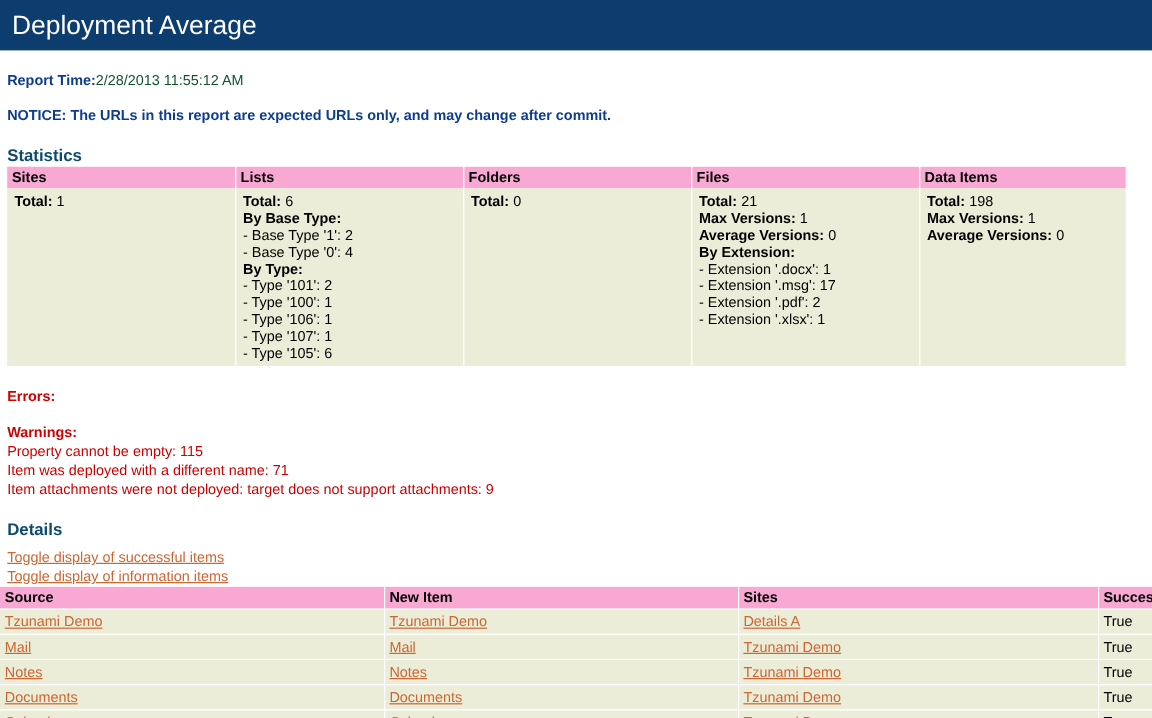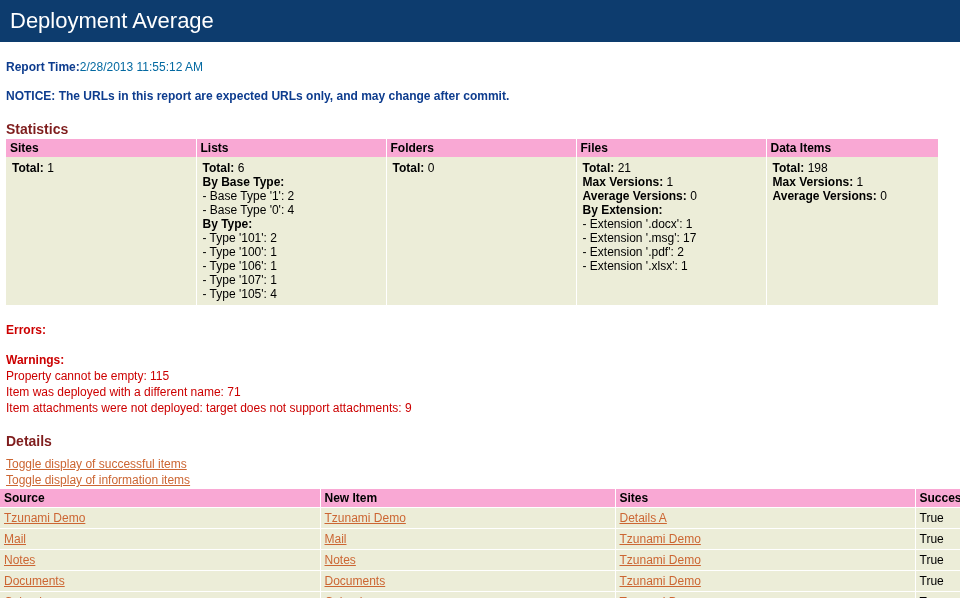--- a/index.html
+++ b/index.html
@@ -25,32 +25,32 @@
       padding: 0 6px;
     }
     .report-time {
       margin-top: 18px;
       color: #0d3c8e;
     }
     .report-time .label {
       font-weight: bold;
     }
     .report-time .value {
-      color: #0369a1;
+      color: #14532d;
     }
     .notice {
       margin-top: 15px;
       color: #0d3c8e;
       font-weight: bold;
     }
     .section-heading {
       margin-top: 18px;
       font-weight: bold;
       font-size: 14px;
-      color: #7f1d1d;
+      color: #0c4a6e;
     }
     table {
       border-collapse: collapse;
       width: 933px;
       margin-top: 2px;
     }
     table.stats th, table.details th {
       background: #f9a8d4;
       text-align: left;
       font-weight: bold;
@@ -135,21 +135,21 @@
         <td>
           <div><span class="bold">Total:</span> <span>6</span></div>
           <div class="bold">By Base Type:</div>
           <div> - Base Type '1': 2</div>
           <div> - Base Type '0': 4</div>
           <div class="bold">By Type:</div>
           <div> - Type '101': 2</div>
           <div> - Type '100': 1</div>
           <div> - Type '106': 1</div>
           <div> - Type '107': 1</div>
-          <div> - Type '105': 4</div>
+          <div> - Type '105': 6</div>
         </td>
         <td>
           <span class="bold">Total:</span> <span>0</span>
         </td>
         <td>
           <div><span class="bold">Total:</span> <span>21</span></div>
           <div><span class="bold">Max Versions:</span> <span>1</span></div>
           <div><span class="bold">Average Versions:</span> <span>0</span></div>
           <div class="bold">By Extension:</div>
           <div> - Extension '.docx': 1</div>

